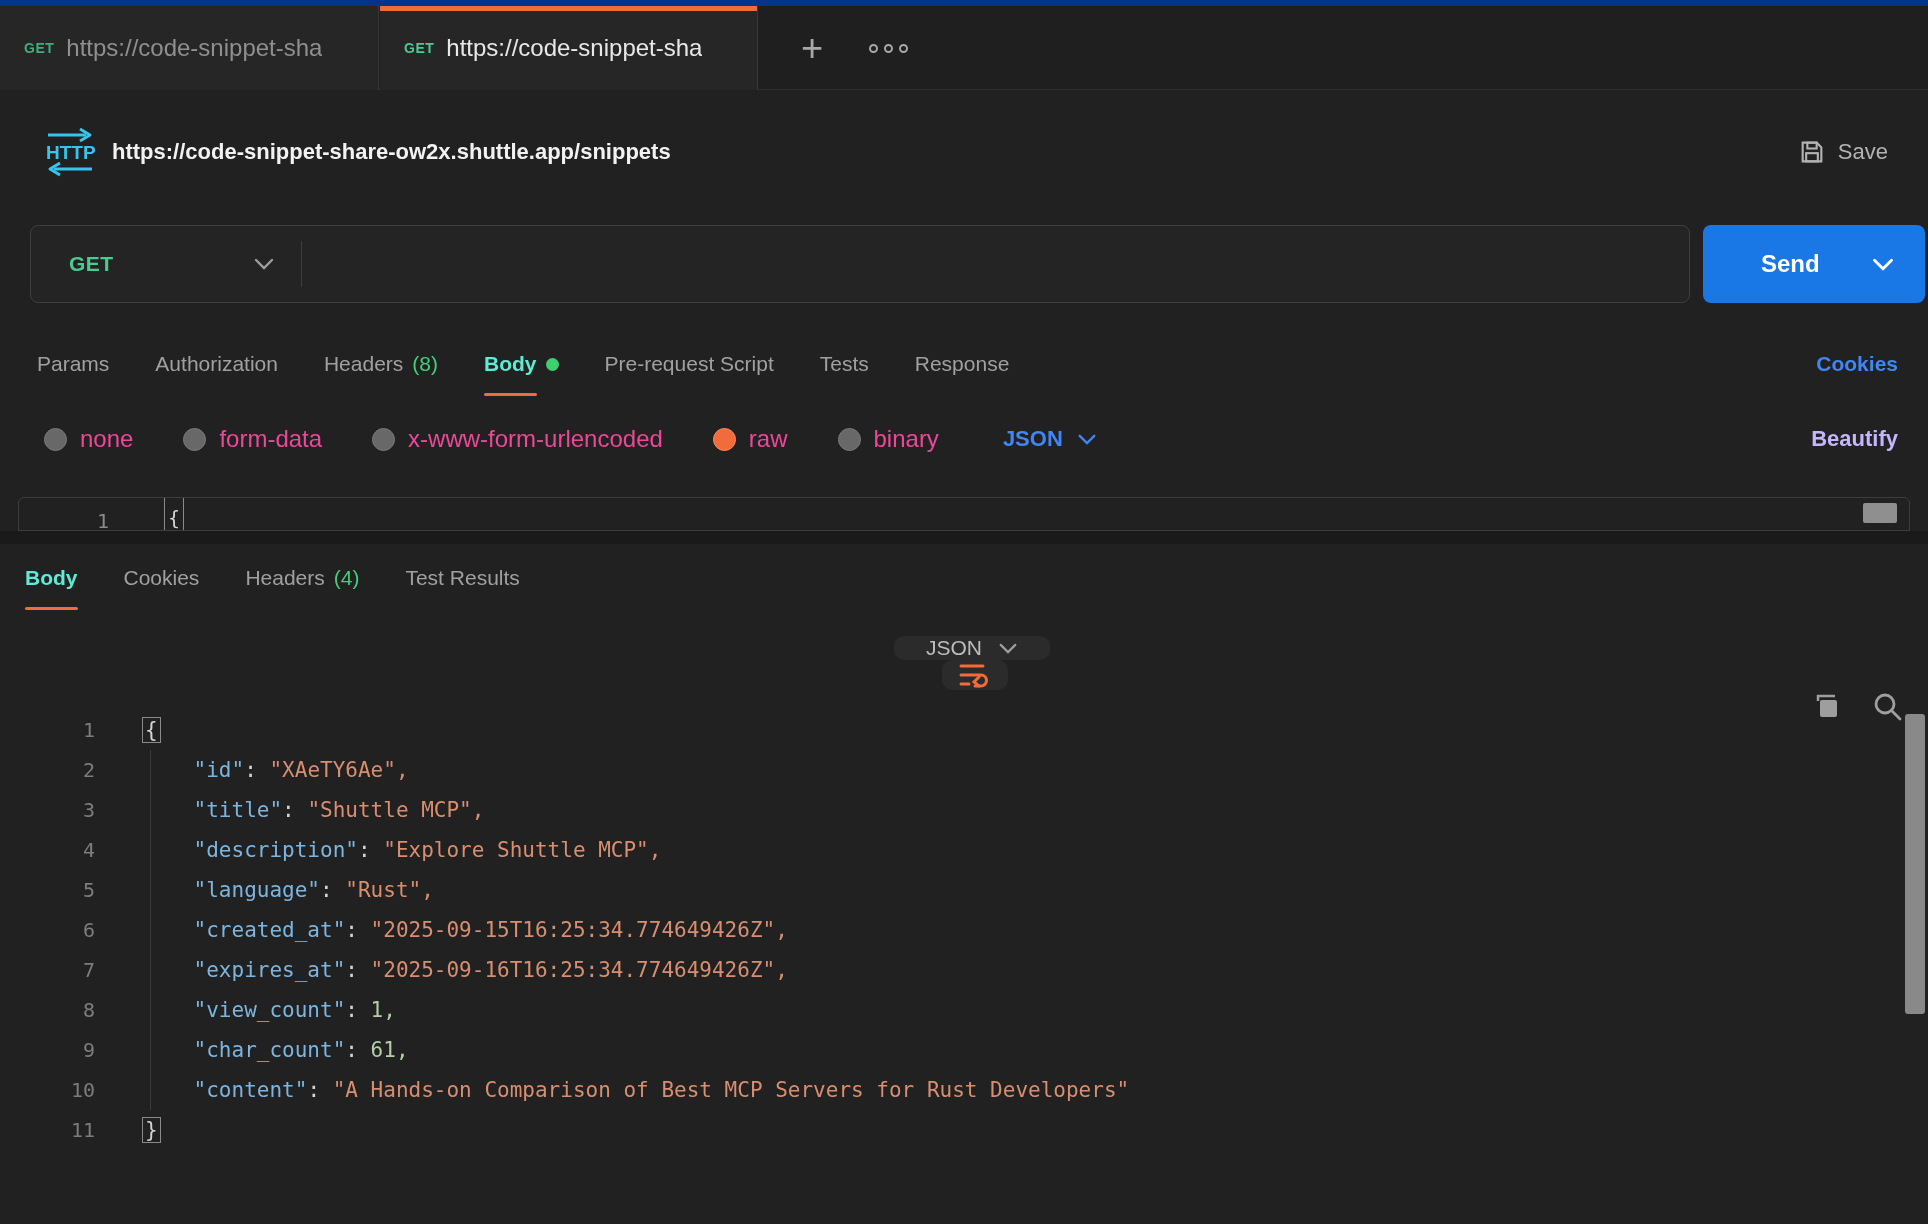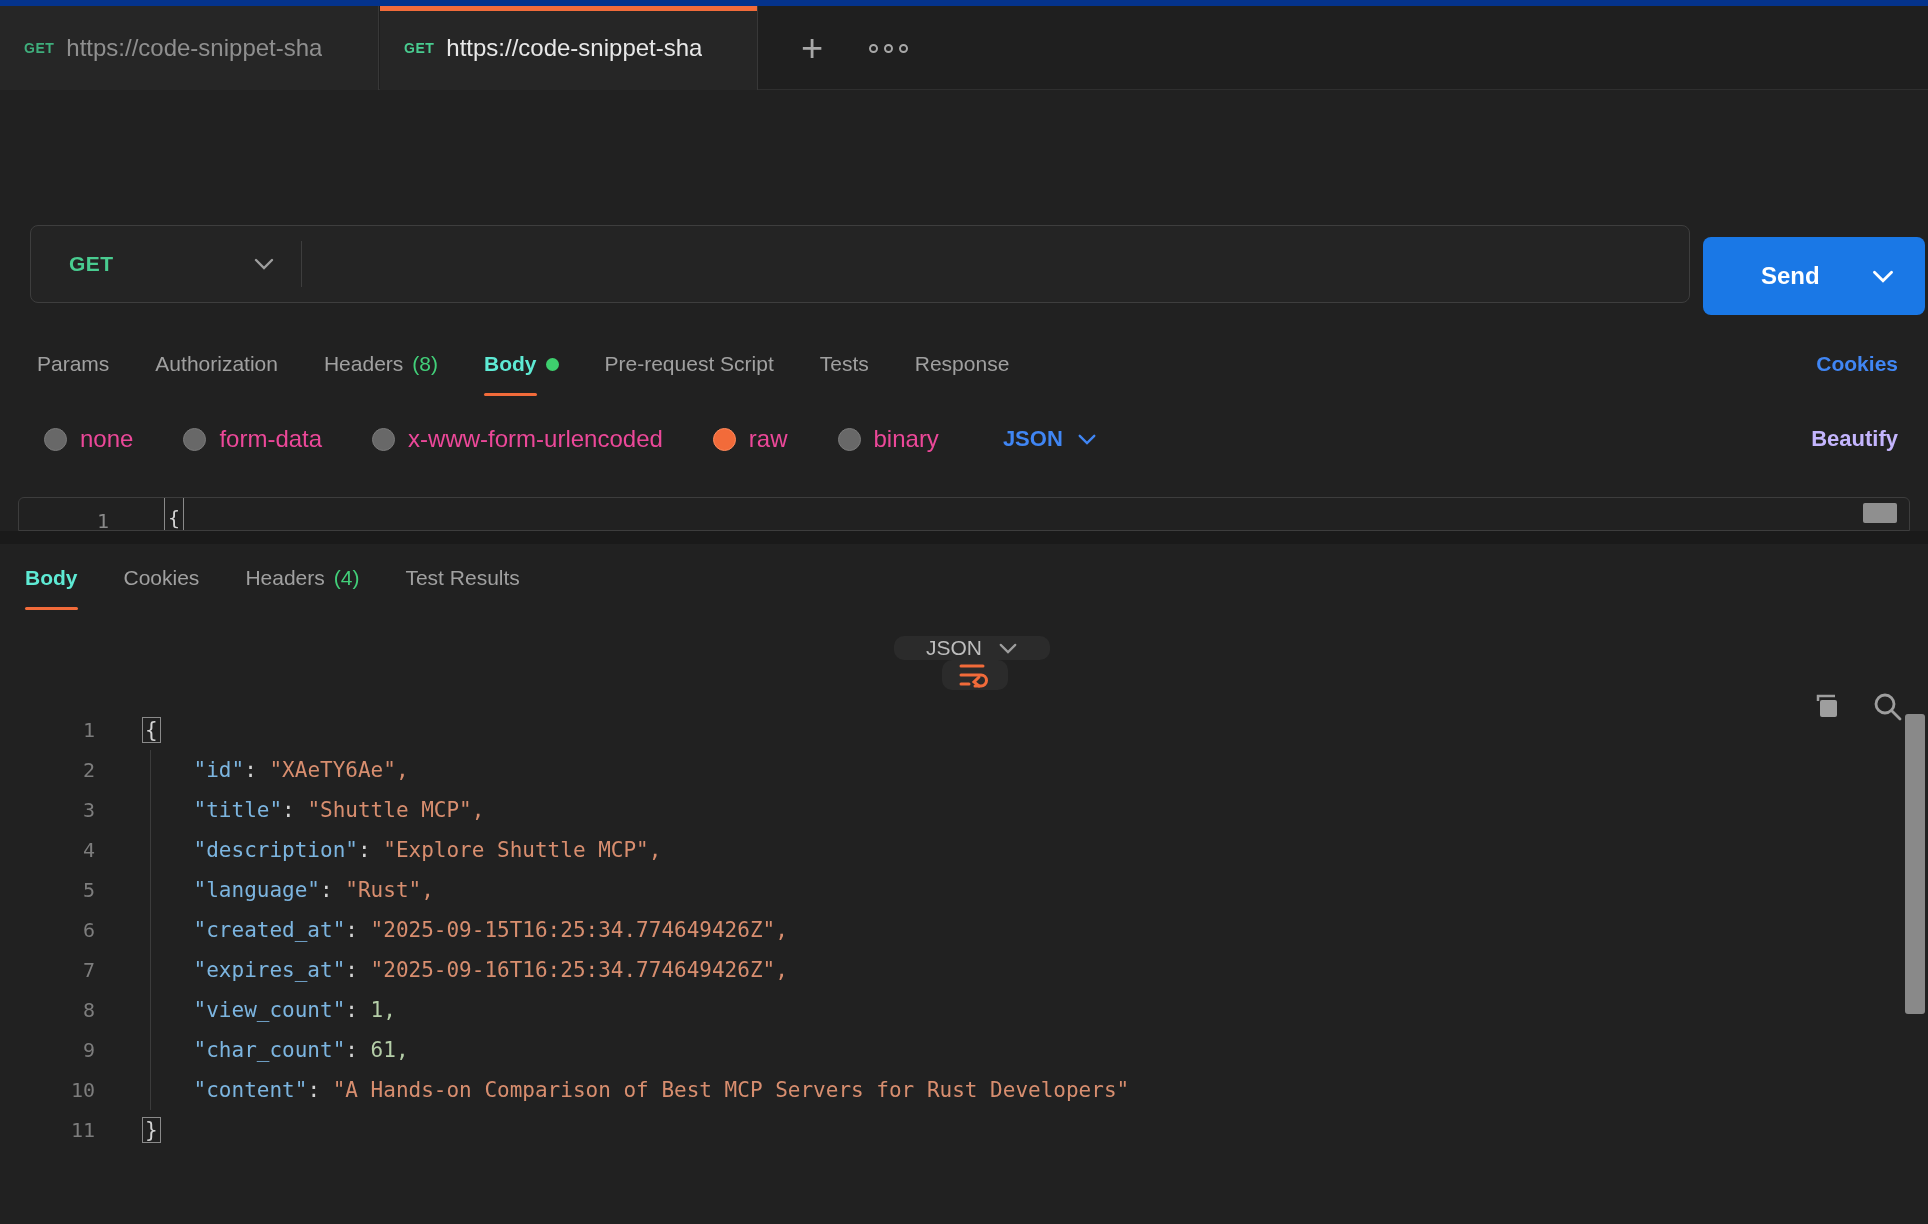--- a/index.html
+++ b/index.html
@@ -31,21 +31,21 @@
   .req-title { margin-left:14px; color:#f2f2f2; font-size:22px; font-weight:700; }
   .save-btn { position:absolute; right:40px; display:flex; align-items:center; gap:12px; color:#b3b3b3; font-size:22px; cursor:pointer; }
 
   
   .req-bar { position:absolute; top:225px; left:30px; width:1660px; height:78px; border:1px solid #3e3e3e; border-radius:8px; background:#242424; display:flex; align-items:center; }
   .method-select { display:flex; align-items:center; width:270px; flex:none; cursor:pointer; }
   .method-select .m { margin-left:38px; color:#49cc90; font-size:21px; font-weight:700; letter-spacing:.5px; }
   .method-select svg { margin-left:auto; margin-right:26px; }
   .req-bar .vdiv { width:1px; height:46px; background:#3e3e3e; flex:none; }
   .url-input { margin-left:26px; color:#e8e8e8; font-size:21px; white-space:nowrap; overflow:hidden; flex:1; background:transparent; border:none; outline:none; font-family:"Liberation Sans", sans-serif; }
-  .send-btn { position:absolute; top:237px; left:1703px; width:222px; height:78px; background:#1a78e6; border-radius:8px; display:flex; align-items:center; cursor:pointer; }
+  .send-btn { position:absolute; top:225px; left:1703px; width:222px; height:78px; background:#1a78e6; border-radius:8px; display:flex; align-items:center; cursor:pointer; }
   .send-btn .lbl { margin-left:58px; color:#fff; font-size:24px; font-weight:700; }
   .send-btn svg { margin-left:auto; margin-right:30px; }
 
   
   .req-tabs { position:absolute; top:330px; left:37px; right:30px; height:68px; display:flex; align-items:center; gap:46px; }
   .rtab { color:#a0a0a0; font-size:21px; cursor:pointer; display:flex; align-items:center; gap:9px; height:100%; position:relative; }
   .rtab .cnt { color:#42cf79; }
   .rtab.active .txt { color:#5eead4; font-weight:600; position:relative; }
   .rtab.active .txt::after { content:""; position:absolute; left:0; right:0; bottom:-20px; height:3px; background:#f26b3a; border-radius:2px; }
   .rtab .dot { width:13px; height:13px; border-radius:50%; background:#3ecf6e; }
@@ -120,20 +120,38 @@
     <div class="plus-btn">
         <span>+</span>
       </div>
     <div class="dots-btn">
       <i></i>
         <i></i>
         <i></i>
     </div>
   </div>
 
+  <div class="req-header">
+    <svg class="http-icon" viewBox="0 0 56 52">
+      <path d="M6 9 H44" stroke="#37c5ee" stroke-width="3" fill="none"></path>
+      <path d="M38 3 L48 9 L38 15" stroke="#37c5ee" stroke-width="3" fill="none" stroke-linejoin="round"></path>
+      <text x="4" y="33" font-family="Liberation Sans, sans-serif" font-size="19" font-weight="700" fill="#37c5ee">HTTP</text>
+      <path d="M50 43 H12" stroke="#37c5ee" stroke-width="3" fill="none"></path>
+      <path d="M18 37 L8 43 L18 49" stroke="#37c5ee" stroke-width="3" fill="none" stroke-linejoin="round"></path>
+    </svg>
+    <div class="req-title">https://code-snippet-share-ow2x.shuttle.app/snippets</div>
+    <div class="save-btn">
+      <svg width="28" height="28" viewBox="0 0 24 24" fill="none" stroke="#b3b3b3" stroke-width="1.8">
+        <path d="M4 4 h12 l4 4 v12 h-16 z"></path>
+        <rect x="8" y="4" width="8" height="5"></rect>
+        <rect x="7" y="13" width="10" height="7"></rect>
+      </svg>
+      <span>Save</span>
+    </div>
+  </div>
 
   <div class="req-bar">
     <div class="method-select">
       <span class="m">GET</span>
       <svg width="22" height="14" viewBox="0 0 22 14" fill="none" stroke="#9e9e9e" stroke-width="2.4" stroke-linecap="round">
           <path d="M3 3 L11 11 L19 3"></path>
         </svg>
     </div>
     <div class="vdiv"></div>
   </div>

